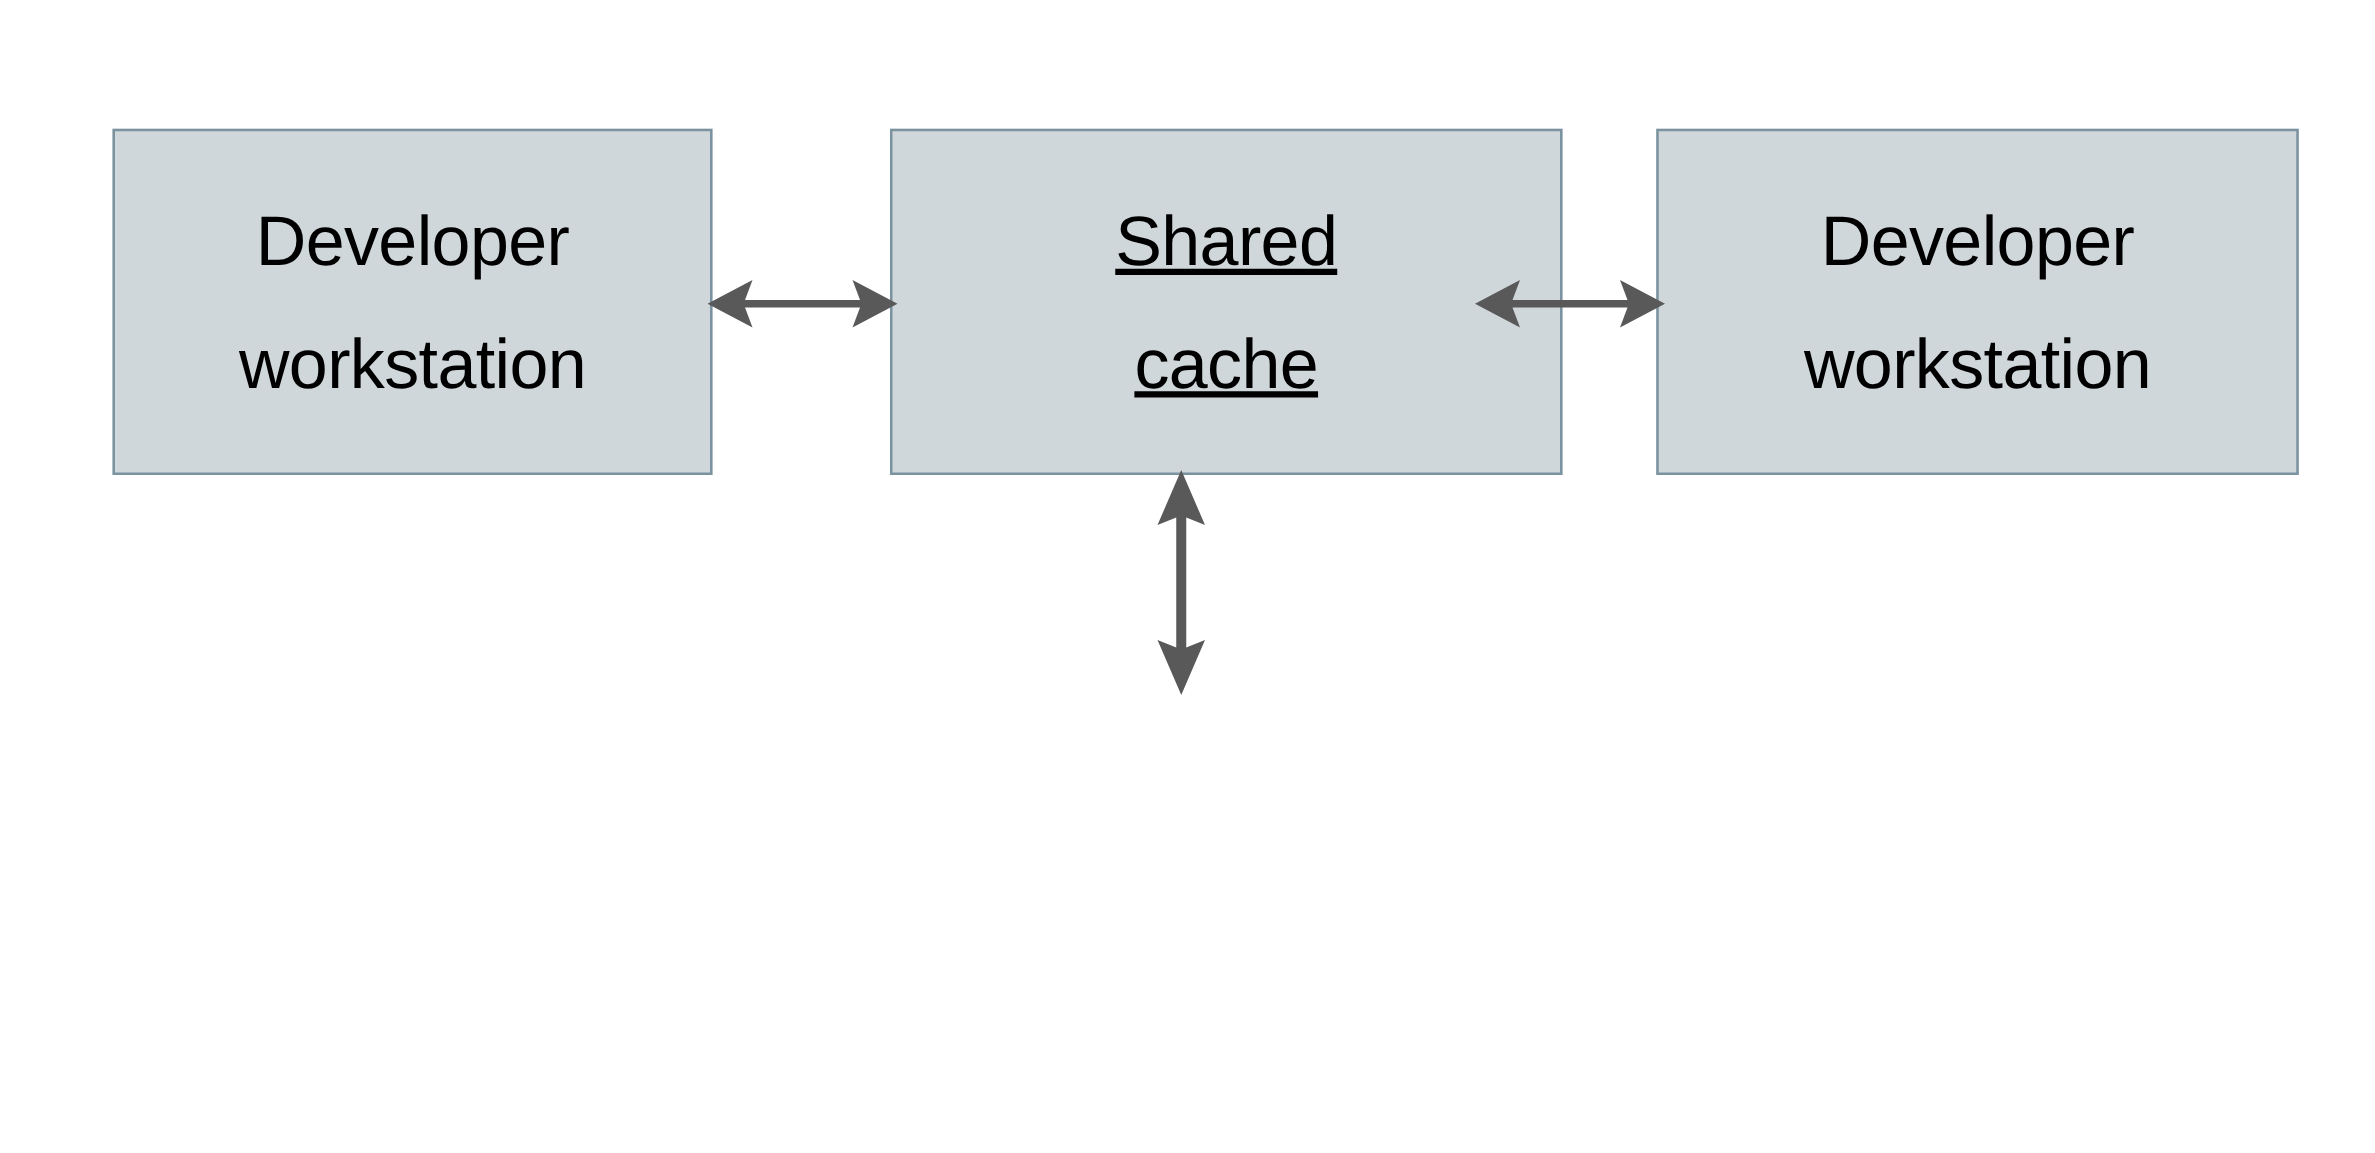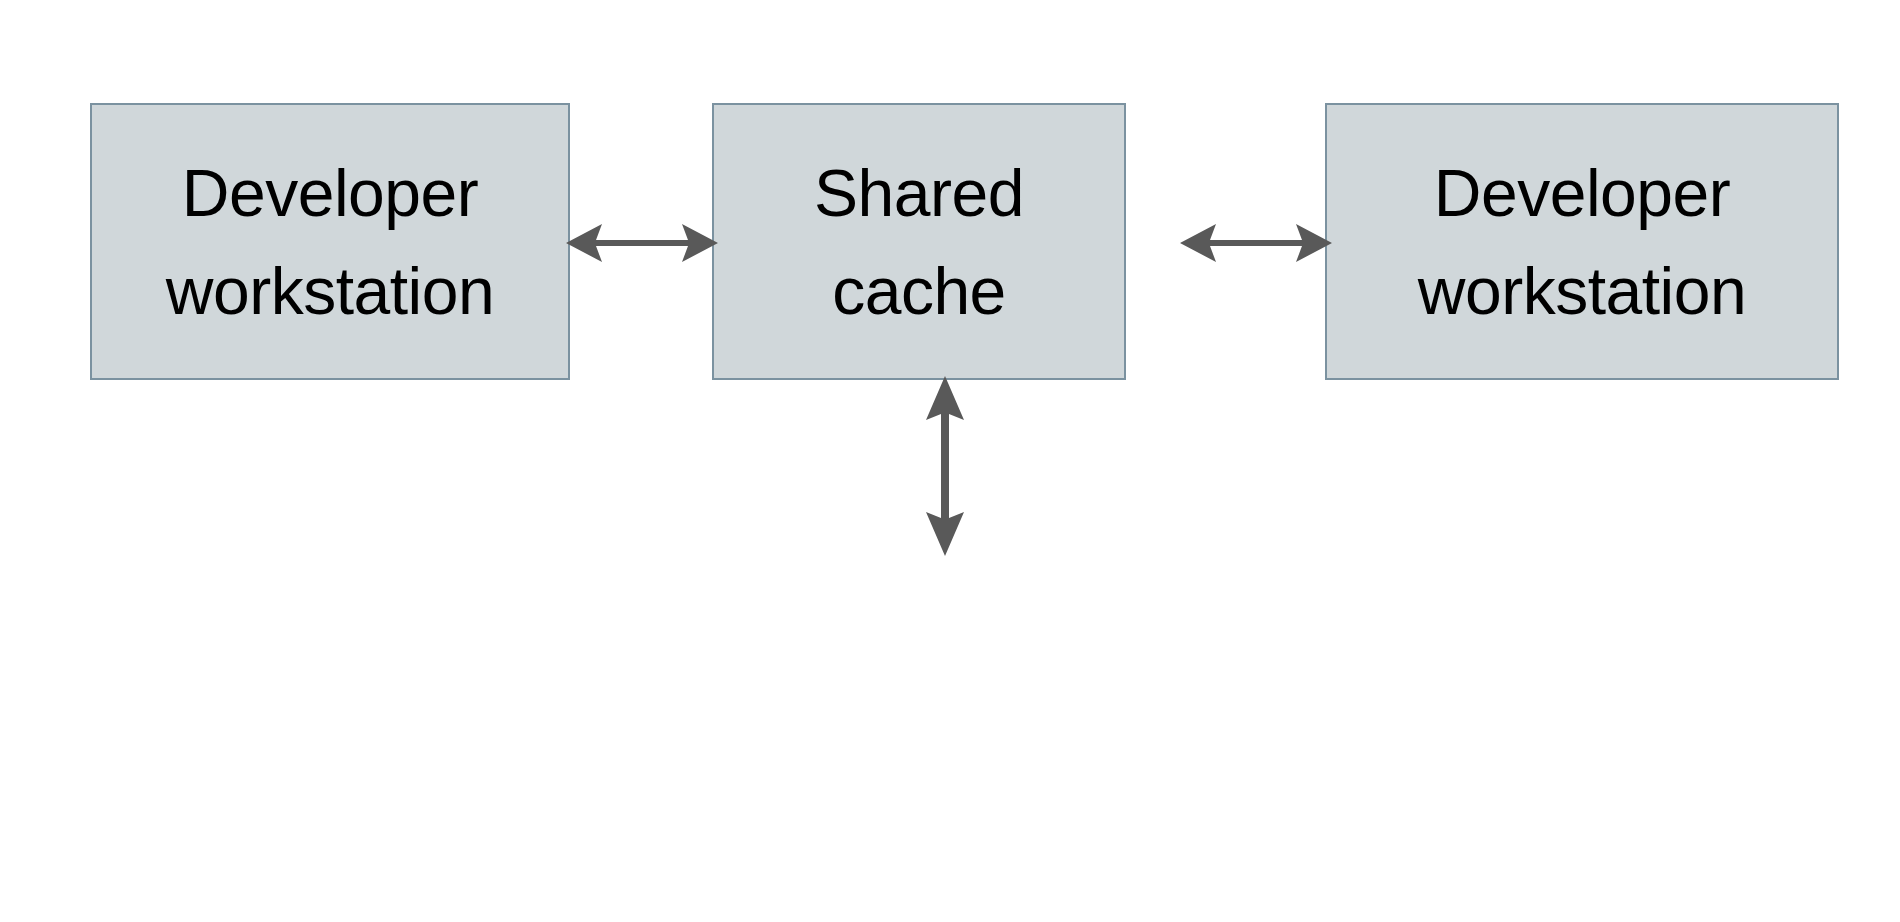--- a/index.html
+++ b/index.html
@@ -19,31 +19,31 @@
     position: absolute;
     box-sizing: border-box;
     background: #d0d7da;
     border: 2px solid #7b92a0;
     display: flex;
     align-items: center;
     justify-content: center;
   }
   .node-label {
     font-family: "Liberation Sans", sans-serif;
-    font-size: 66px;
+    font-size: 56px;
     line-height: 98px;
     font-weight: 400;
     color: #000000;
     text-align: center;
     letter-spacing: -0.5px;
     white-space: pre-line;
     user-select: none;
   }
   #node-dev-left  { left: 90px;  top: 103px; width: 480px; height: 277px; }
-  #node-cache     { left: 712px; top: 103px; width: 414px; height: 277px; }
+  #node-cache     { left: 712px; top: 103px; width: 538px; height: 277px; text-decoration: underline; }
   #node-dev-right { left: 1325px; top: 103px; width: 514px; height: 277px; }
   #node-ci        { left: 710px; top: 552px; width: 472px; height: 270px; }
 
   .connector {
     position: absolute;
     pointer-events: none;
   }
   #conn-left  { left: 566px;  top: 208px; width: 152px; height: 70px; }
   #conn-right { left: 1180px; top: 208px; width: 152px; height: 70px; }
   #conn-down  { left: 910px;  top: 376px; width: 70px;  height: 180px; }

